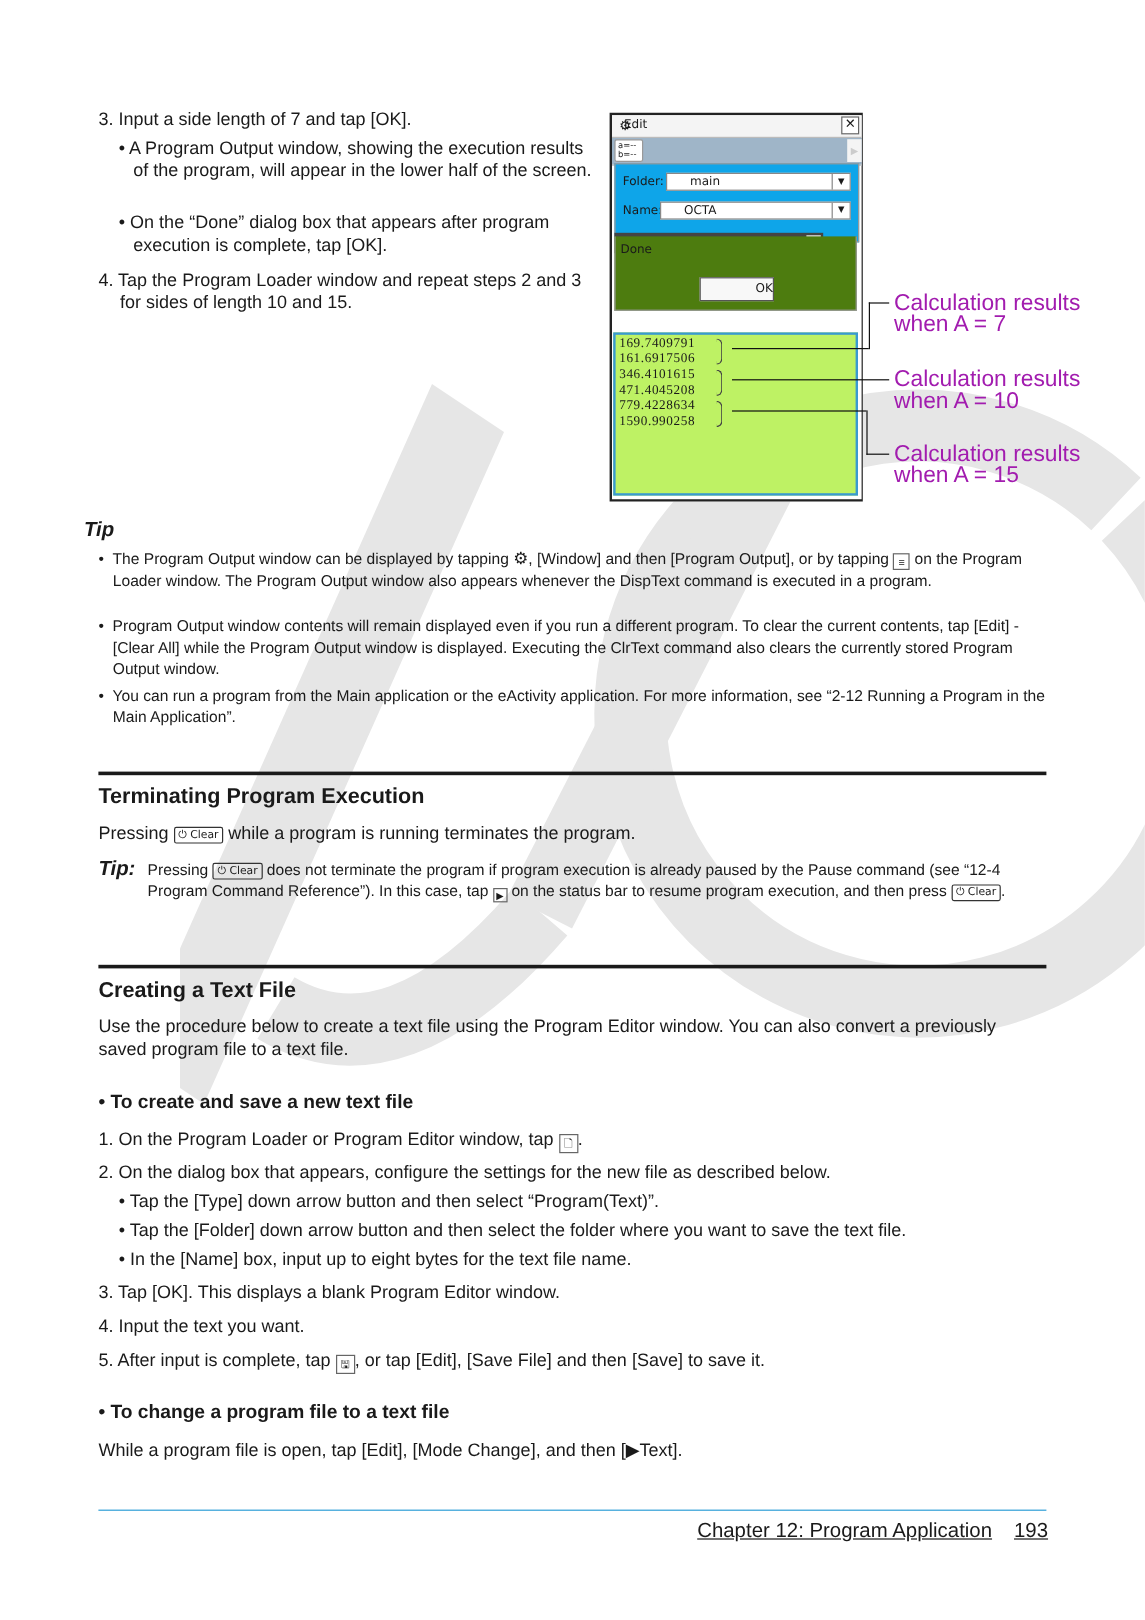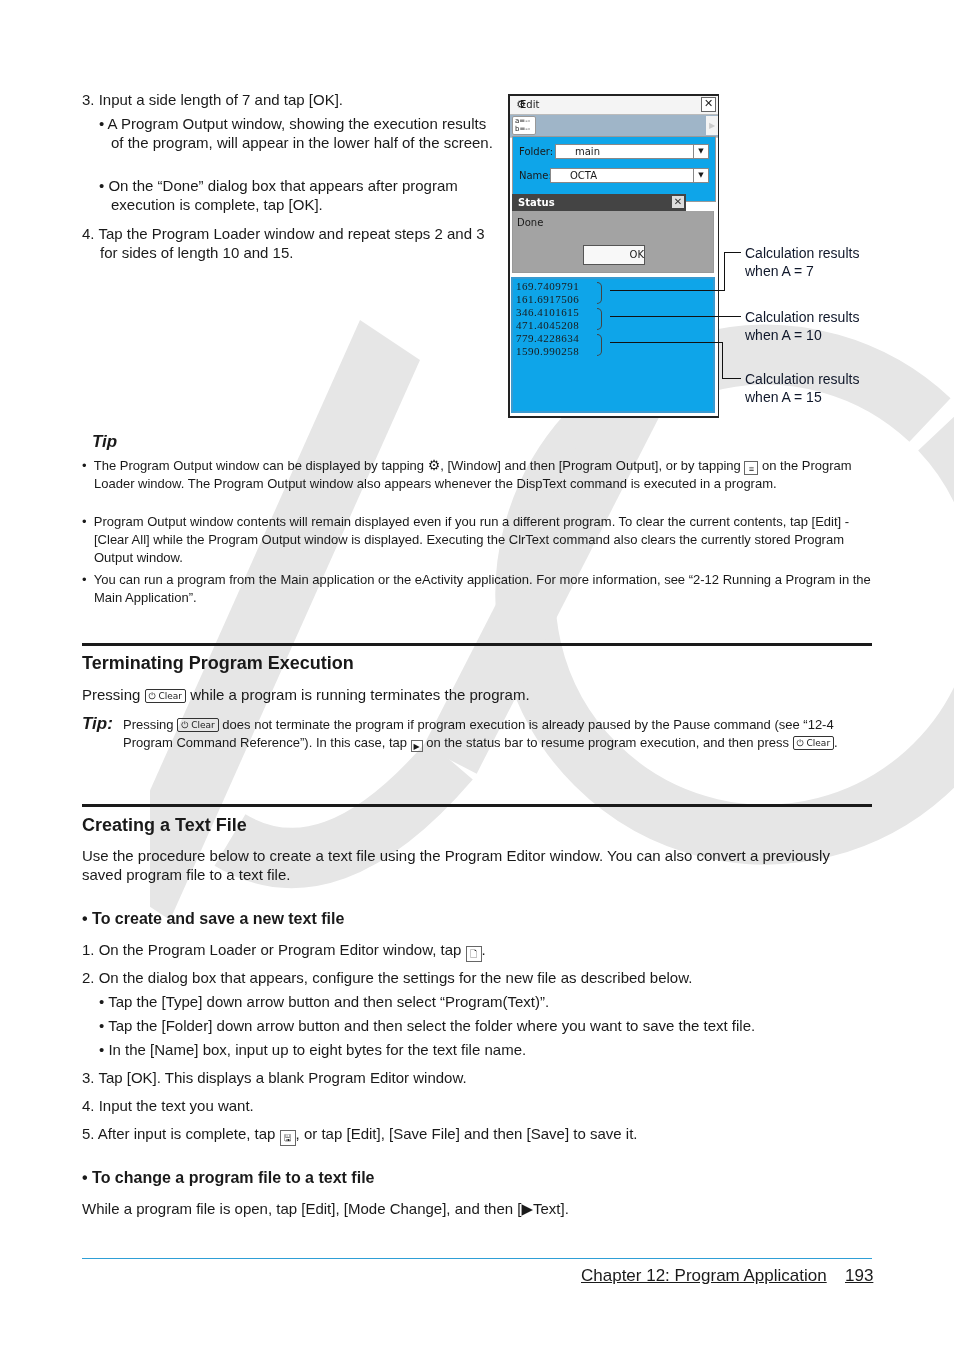--- a/index.html
+++ b/index.html
@@ -33,28 +33,28 @@
   .calc .titlebar .close { position: absolute; right: 2px; top: 1px; width: 13px; height: 13px; border: 1px solid #666; text-align: center; line-height: 12px; font-size: 11px; background:#fff; }
   .calc .toolbar { height: 22px; background: #9fb5c8; position: relative; border-bottom: 1px solid #ccc; }
   .calc .toolbar .tb-btn { position: absolute; left: 2px; top: 1px; width: 24px; height: 19px; background: #fff; border: 1px solid #999; font-size: 7px; line-height: 8px; padding-left: 2px; box-sizing: border-box; border-radius: 2px; }
   .calc .toolbar .tb-arrow { position: absolute; right: 0; top: 1px; width: 12px; height: 19px; background: #f4f4f4; color: #ccc; font-size: 8px; text-align: center; line-height: 19px; }
   .calc .dialog { position: absolute; left: 2px; top: 28px; width: 202px; height: 64px; border: 1px solid #999; background: #0ea5e9; margin-top: 12px; }
   .calc .field-label { position: absolute; font-size: 10px; }
   .calc .field { position: absolute; height: 15px; border: 1px solid #888; background: #fff; box-sizing: border-box; padding-left: 19px; line-height: 14px; font-size: 10px; }
   .calc .field .dd { position: absolute; right: 0; top: 0; width: 14px; height: 13px; border-left: 1px solid #888; text-align: center; font-size: 7px; line-height: 13px; }
   .calc .status-bar { position: absolute; left: 2px; top: 98px; width: 174px; height: 17px; background: #444; color: #fff; font-weight: bold; font-size: 10px; line-height: 17px; padding-left: 6px; box-sizing: border-box; }
   .calc .status-bar .x { position: absolute; right: 2px; top: 2px; width: 12px; height: 12px; background: #ddd; color: #333; text-align: center; line-height: 12px; font-size: 10px; }
-  .calc .status-body { position: absolute; left: 2px; top: 115px; width: 202px; height: 62px; border: 1px solid #999; border-top: none; box-sizing: border-box; background:#a3a3a3; }
+  .calc .status-body { position: absolute; left: 2px; top: 101px; width: 202px; height: 62px; border: 1px solid #999; border-top: none; box-sizing: border-box; background:#4d7c0f; }
   .calc .status-body .msg { position: absolute; left: 4px; top: 6px; }
   .calc .status-body .ok { position: absolute; left: 70px; top: 34px; width: 60px; height: 18px; border: 1px solid #555; text-align: right; line-height: 18px; background: #f8f8f8; }
-  .calc .output { position: absolute; left: 1px; top: 181px; width: 204px; height: 136px; border: 2px solid #3a9ad0; box-sizing: border-box; background: #0ea5e9; }
+  .calc .output { position: absolute; left: 1px; top: 181px; width: 204px; height: 136px; border: 2px solid #3a9ad0; box-sizing: border-box; background: #bef264; }
   .calc .output .row { position: absolute; left: 3px; font-family: "Liberation Serif", serif; font-size: 11px; letter-spacing: 0.5px; }
   .calc .output .br { position: absolute; left: 84px; width: 4px; height: 20px; border: 1px solid #444; border-left: none; border-radius: 0 5px 5px 0; }
 
-  .callout { position: absolute; left: 745px; font-size: 14px; line-height: 18px; color: #0f172a; }
+  .callout { position: absolute; left: 745px; font-size: 19px; line-height: 18px; color: #a21caf; }
   .leader { position: absolute; background: #111; }
 
   .tip-head { font-weight: bold; font-style: italic; font-size: 17px; }
   .tip-item { position: absolute; left: 82px; width: 790px; font-size: 13px; line-height: 18px; }
   .rule { position: absolute; left: 82px; width: 790px; height: 3px; background: #1a1a1a; }
   .sec-title { position: absolute; left: 82px; font-size: 18px; font-weight: bold; }
   .sub-title { position: absolute; left: 82px; font-size: 16px; font-weight: bold; }
   .key {
     display: inline-block; border: 1px solid #333; border-radius: 2px; font-size: 9px;
     padding: 0 3px; line-height: 12px; vertical-align: 1px; text-indent: 0;
@@ -145,21 +145,21 @@
   </div>
   <div class="callout" style="top:308px;">
     <div>Calculation results</div>
     <div>when A = 10</div>
   </div>
   <div class="callout" style="top:370px;">
     <div>Calculation results</div>
     <div>when A = 15</div>
   </div>
 
-  <div class="abs tip-head" style="left:92px; top:432px;">Tip</div>
+  <div class="abs tip-head" style="left:70px; top:432px;">Tip</div>
   <div class="tip-item bhang" style="top:456px;">•&nbsp;&nbsp;<span>The Program Output window can be displayed by tapping </span><span style="font-size:14px;">⚙</span><span>, [Window] and then [Program Output], or by tapping </span><span class="ico">≡</span><span> on the Program Loader window. The Program Output window also appears whenever the DispText command is executed in a program.</span></div>
   <div class="tip-item bhang" style="top:513px;">•&nbsp;&nbsp;<span>Program Output window contents will remain displayed even if you run a different program. To clear the current contents, tap [Edit] - [Clear All] while the Program Output window is displayed. Executing the ClrText command also clears the currently stored Program Output window.</span></div>
   <div class="tip-item bhang" style="top:571px;">•&nbsp;&nbsp;<span>You can run a program from the Main application or the eActivity application. For more information, see “2-12 Running a Program in the Main Application”.</span></div>
 
   <div class="rule" style="top:643px;"></div>
   <div class="sec-title" style="top:653px;">Terminating Program Execution</div>
   <div class="abs t15" style="left:82px; top:685px;">
     <span>Pressing </span><span class="key">⏻ <span>Clear</span></span><span> while a program is running terminates the program.</span>
   </div>
   <div class="abs tip-head" style="left:82px; top:714px;">Tip:</div>

